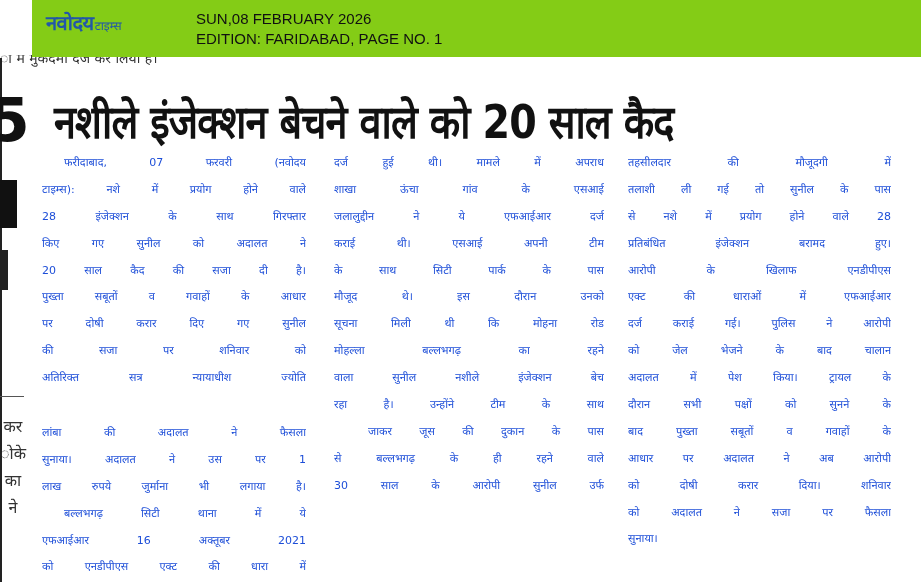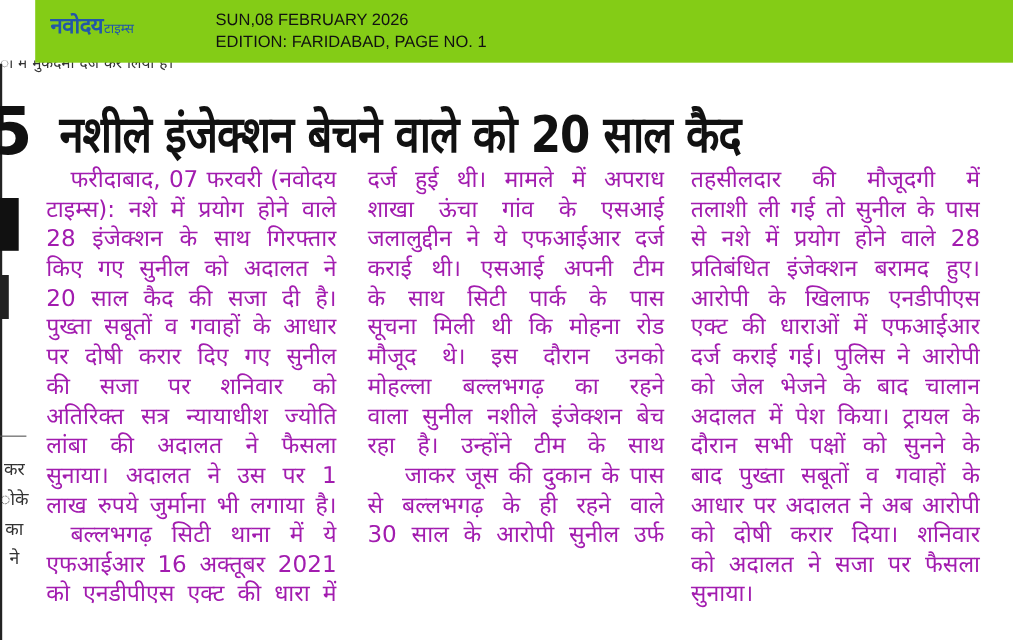--- a/index.html
+++ b/index.html
@@ -63,21 +63,21 @@
   .headline {
     position:absolute; left:54px; top:92px;
     font-family:"DejaVu Sans", sans-serif; font-weight:bold;
     font-size:46px; color:#111; white-space:nowrap;
     letter-spacing:-1px; transform:scaleX(0.86); transform-origin:left top;
     line-height:60px;
   }
   .col {
     position:absolute; top:150px;
     font-family:"DejaVu Sans", sans-serif;
-    font-size:21px; line-height:26.9px; color:#a21caf;
+    font-size:11px; line-height:26.9px; color:#1d4ed8;
     text-align:justify; text-align-last:justify;
   }
   .col1 { left:42px; width:264px; }
   .col2 { left:334px; width:270px; }
   .col3 { left:628px; width:263px; }
   .line { display:block; height:26.9px; overflow:hidden; white-space:nowrap; }
 </style>
 </head>
 <body>
 
@@ -113,36 +113,36 @@
 <div class="col col1">
   <span class="line" style="padding-left: 22px; width: 242px; text-align: justify; text-align-last: justify; white-space: normal;">फरीदाबाद, 07 फरवरी (नवोदय</span>
   <span class="line" style="text-align: justify; text-align-last: justify; white-space: normal;">टाइम्स): नशे में प्रयोग होने वाले</span>
   <span class="line" style="text-align: justify; text-align-last: justify; white-space: normal;">28 इंजेक्शन के साथ गिरफ्तार</span>
   <span class="line" style="text-align: justify; text-align-last: justify; white-space: normal;">किए गए सुनील को अदालत ने</span>
   <span class="line" style="text-align: justify; text-align-last: justify; white-space: normal;">20 साल कैद की सजा दी है।</span>
   <span class="line" style="text-align: justify; text-align-last: justify; white-space: normal;">पुख्ता सबूतों व गवाहों के आधार</span>
   <span class="line" style="text-align: justify; text-align-last: justify; white-space: normal;">पर दोषी करार दिए गए सुनील</span>
   <span class="line" style="text-align: justify; text-align-last: justify; white-space: normal;">की सजा पर शनिवार को</span>
   <span class="line" style="text-align: justify; text-align-last: justify; white-space: normal;">अतिरिक्त सत्र न्यायाधीश ज्योति</span>
-  <span class="line" style="text-align: justify; text-align-last: justify; white-space: normal;">लांबा की अदालत ने फैसला</span>
+  <span class="line" style="text-align: justify; text-align-last: justify; white-space: normal; margin-top: 28px;">लांबा की अदालत ने फैसला</span>
   <span class="line" style="text-align: justify; text-align-last: justify; white-space: normal;">सुनाया। अदालत ने उस पर 1</span>
   <span class="line" style="text-align: justify; text-align-last: justify; white-space: normal;">लाख रुपये जुर्माना भी लगाया है।</span>
   <span class="line" style="padding-left: 22px; text-align: justify; text-align-last: justify; white-space: normal;">बल्लभगढ़ सिटी थाना में ये</span>
   <span class="line" style="text-align: justify; text-align-last: justify; white-space: normal;">एफआईआर 16 अक्तूबर 2021</span>
   <span class="line" style="text-align: justify; text-align-last: justify; white-space: normal;">को एनडीपीएस एक्ट की धारा में</span>
 </div>
 
 <div class="col col2">
   <span class="line" style="text-align: justify; text-align-last: justify; white-space: normal;">दर्ज हुई थी। मामले में अपराध</span>
   <span class="line" style="text-align: justify; text-align-last: justify; white-space: normal;">शाखा ऊंचा गांव के एसआई</span>
   <span class="line" style="text-align: justify; text-align-last: justify; white-space: normal;">जलालुद्दीन ने ये एफआईआर दर्ज</span>
   <span class="line" style="text-align: justify; text-align-last: justify; white-space: normal;">कराई थी। एसआई अपनी टीम</span>
   <span class="line" style="text-align: justify; text-align-last: justify; white-space: normal;">के साथ सिटी पार्क के पास</span>
+  <span class="line" style="text-align: justify; text-align-last: justify; white-space: normal;">मौजूद थे। इस दौरान उनको</span>
   <span class="line" style="text-align: justify; text-align-last: justify; white-space: normal;">सूचना मिली थी कि मोहना रोड</span>
-  <span class="line" style="text-align: justify; text-align-last: justify; white-space: normal;">मौजूद थे। इस दौरान उनको</span>
   <span class="line" style="text-align: justify; text-align-last: justify; white-space: normal;">मोहल्ला बल्लभगढ़ का रहने</span>
   <span class="line" style="text-align: justify; text-align-last: justify; white-space: normal;">वाला सुनील नशीले इंजेक्शन बेच</span>
   <span class="line" style="text-align: justify; text-align-last: justify; white-space: normal;">रहा है। उन्होंने टीम के साथ</span>
   <span class="line" style="text-align: justify; text-align-last: justify; white-space: normal; margin-left: 34px;">जाकर जूस की दुकान के पास</span>
   <span class="line" style="text-align: justify; text-align-last: justify; white-space: normal;">से बल्लभगढ़ के ही रहने वाले</span>
   <span class="line" style="text-align: justify; text-align-last: justify; white-space: normal;">30 साल के आरोपी सुनील उर्फ</span>
 </div>
 
 <div class="col col3">
   <span class="line" style="text-align: justify; text-align-last: justify; white-space: normal;">तहसीलदार की मौजूदगी में</span>

